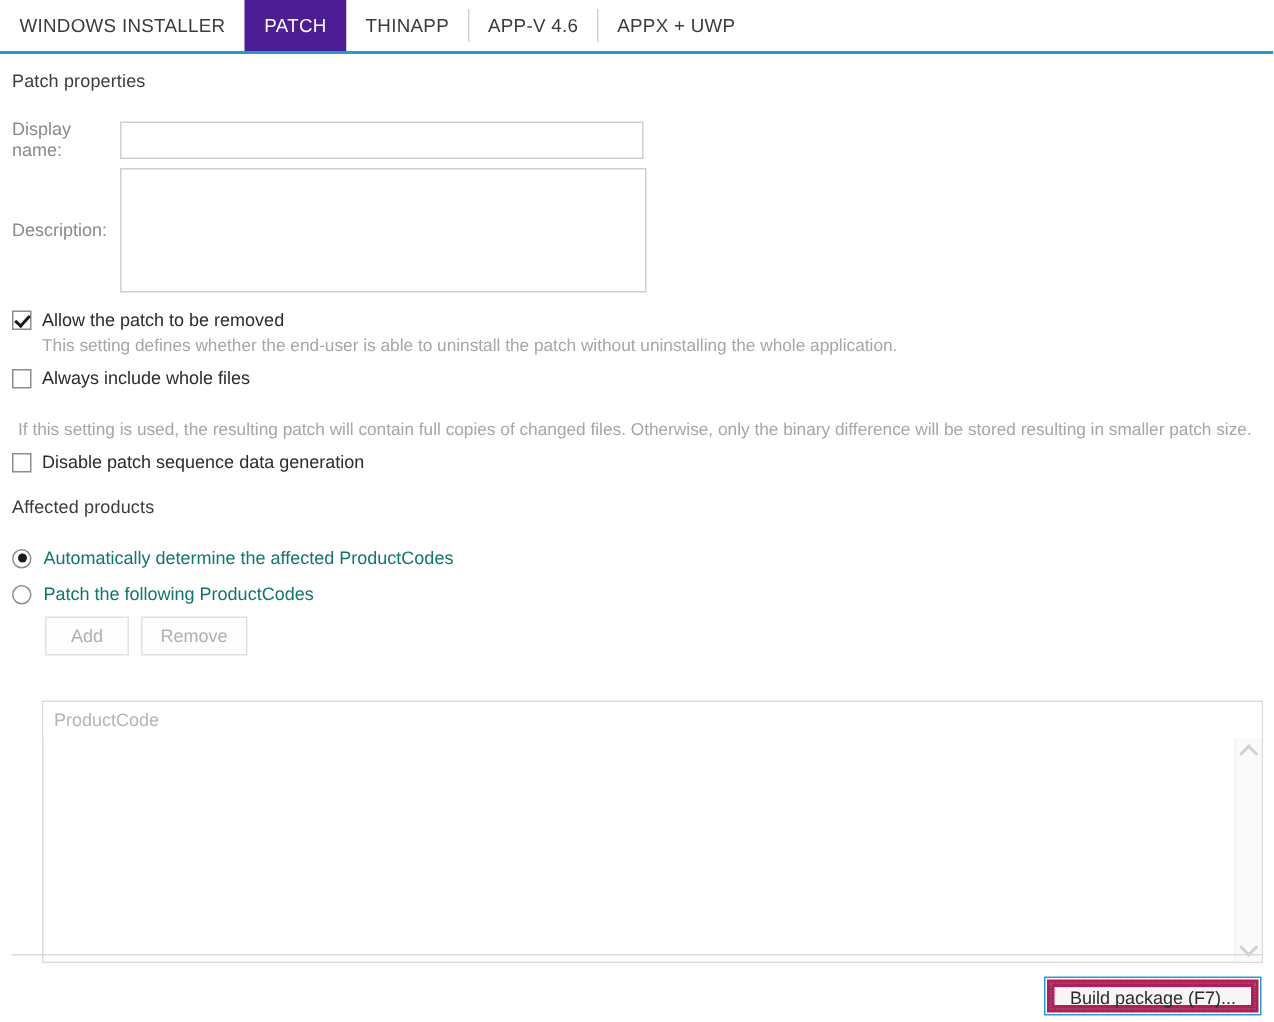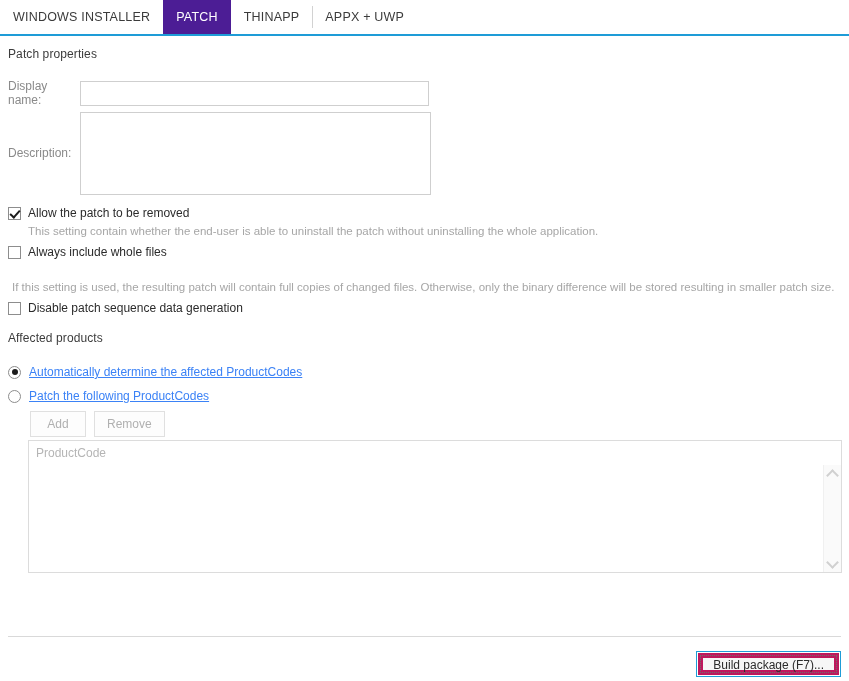--- a/index.html
+++ b/index.html
@@ -153,22 +153,21 @@
     left: 2.5px;
     top: 2.5px;
     width: 6px;
     height: 6px;
     border-radius: 50%;
     background: #1b1b1b;
   }
   .radio-label {
     margin-left: 8px;
     font-size: 12px;
-    color: #3b82f6;
-    text-decoration: underline;
+    color: #0f766e;
   }
 
   
   .btn {
     box-sizing: border-box;
     border: 1px solid #e0e0e0;
     background: #fdfdfd;
     color: #b0b0b0;
     font-family: "Liberation Sans", sans-serif;
     font-size: 12px;
@@ -197,23 +196,23 @@
     position: relative;
     cursor: default;
     outline: 1px dotted #6e6e6e;
     outline-offset: -3px;
   }
 
   
   .listbox {
     position: absolute;
     left: 28px;
-    top: 440px;
+    top: 467px;
     width: 814px;
-    height: 133px;
+    height: 175px;
     box-sizing: border-box;
     border: 1px solid #dcdcdc;
     background: #ffffff;
   }
   .list-header {
     height: 24px;
     line-height: 24px;
     padding-left: 7px;
     color: #b5b5b5;
     font-size: 12px;
@@ -264,20 +263,23 @@
   <div class="tab">
     <span>WINDOWS INSTALLER</span>
   </div>
   <div class="tab active">
     <span>PATCH</span>
   </div>
   <div class="tab">
     <span>THINAPP</span>
   </div>
   <div class="tab">
+    <span>APP-V 4.6</span>
+  </div>
+  <div class="tab">
     <span>APPX + UWP</span>
   </div>
 </div>
 
 <h2 class="section-title" style="position:absolute; left:8px; top:47px;">Patch properties</h2>
 
 <div class="field-row" style="position:absolute; left:0; top:80px; width:441px; height:26px;">
   <label class="field-label">Display name:</label>
   <input class="text-input" type="text" style="width: 349px; height: 25px;" value="">
 </div>
@@ -286,21 +288,21 @@
   <label class="field-label">Description:</label>
   <textarea class="text-input" style="width: 351px; height: 83px; resize: none;"></textarea>
 </div>
 
 <div style="position:absolute; left:0; top:206px; width:849px;">
 
   <div class="check-row">
     <span class="cb checked"></span>
     <span class="check-label">Allow the patch to be removed</span>
   </div>
-  <div class="help-text" style="margin-top:3px;">This setting contain whether the end-user is able to uninstall the patch without uninstalling the whole application.</div>
+  <div class="help-text" style="margin-top:3px;">This setting defines whether the end-user is able to uninstall the patch without uninstalling the whole application.</div>
 
   <div class="check-row" style="margin-top:6px;">
     <span class="cb"></span>
     <span class="check-label">Always include whole files</span>
   </div>
   <div class="help-text" style="margin-top:20px;padding-left:12px;">If this setting is used, the resulting patch will contain full copies of changed files. Otherwise, only the binary difference will be stored resulting in smaller patch size.</div>
 
   <div class="check-row" style="margin-top:6px;">
     <span class="cb"></span>
     <span class="check-label">Disable patch sequence data generation</span>

